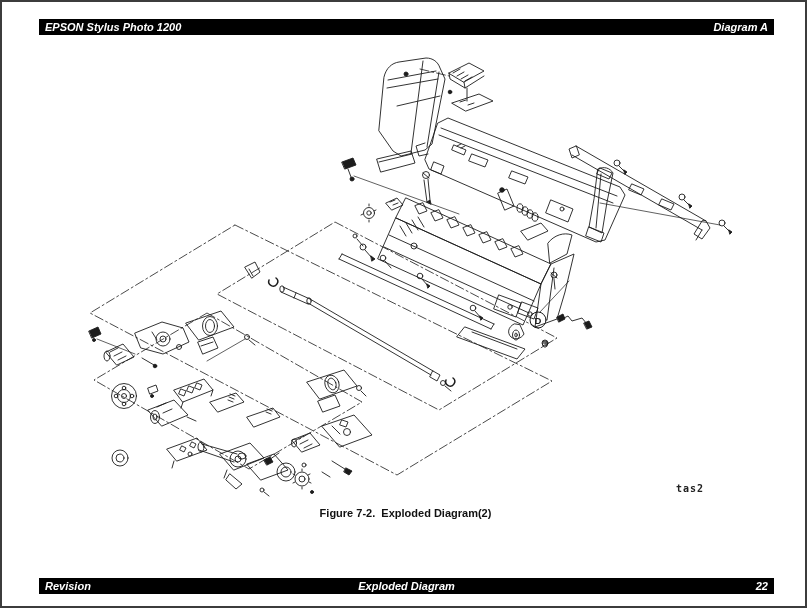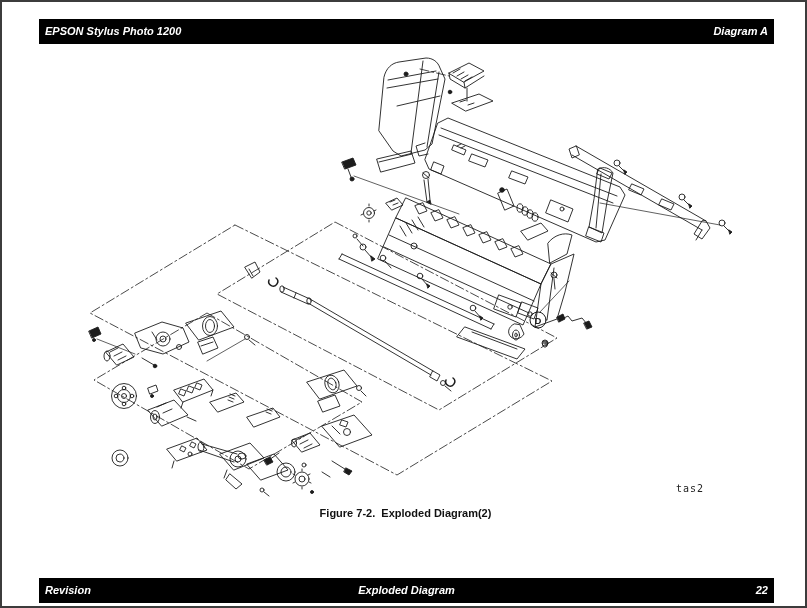--- a/index.html
+++ b/index.html
@@ -9,41 +9,41 @@
   *{margin:0;padding:0;box-sizing:border-box;}
   html,body{background:#fff;}
   .page{
     position:relative;width:807px;height:608px;
     background:var(--page-bg);
     border:2px solid var(--page-border);
     overflow:hidden;
     font-family:"Liberation Sans",sans-serif;
   }
   .bar{
-    position:absolute;left:37px;width:735px;height:25px;
+    position:absolute;left:37px;width:735px;height:16px;
     background:var(--bar-bg);color:var(--bar-fg);
     display:flex;align-items:center;justify-content:space-between;
     padding:0 6px;font-size:11px;font-weight:bold;font-style:italic;
     line-height:15px;white-space:nowrap;
   }
   .bar.header{top:17px;}
   .bar.footer{top:576px;}
   .bar .center-label{
     position:absolute;left:50%;transform:translateX(-50%);
   }
   .diagram-svg{position:absolute;left:0;top:0;}
   .caption{
     position:absolute;left:0;top:505px;width:807px;
     text-align:center;font-size:11px;font-weight:bold;
     color:#111;white-space:pre;
   }
   .figcode{
     position:absolute;left:674px;top:481px;
     font-family:"DejaVu Sans Mono",monospace;
-    font-size:10px;color:#222;letter-spacing:1px;
+    font-size:10px;color:#222;letter-spacing:1px;font-weight:bold;
   }
   svg *{vector-effect:non-scaling-stroke;}
 </style>
 </head>
 <body>
 
 <div class="page">
 
   <div class="bar header">
     <span>EPSON Stylus Photo 1200</span>

